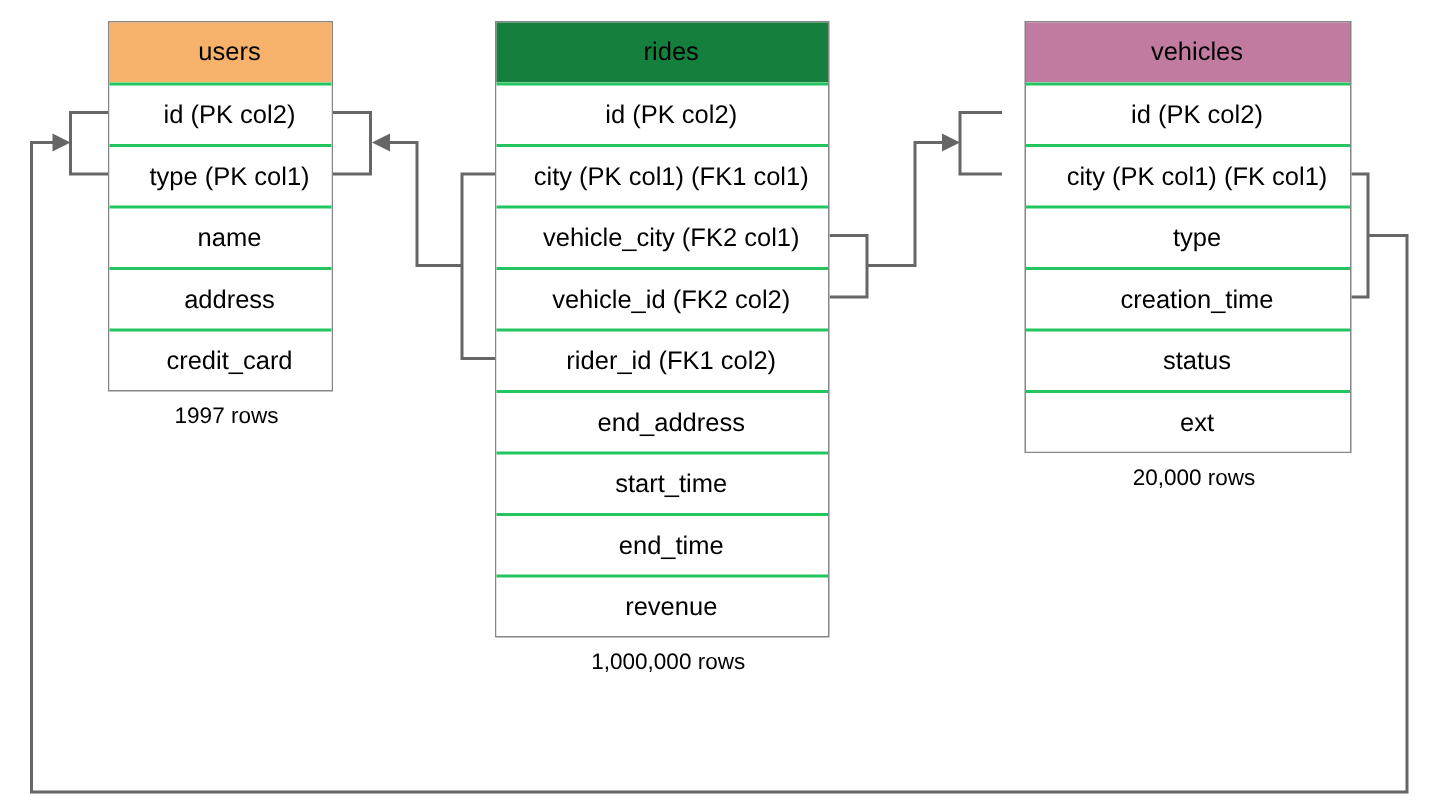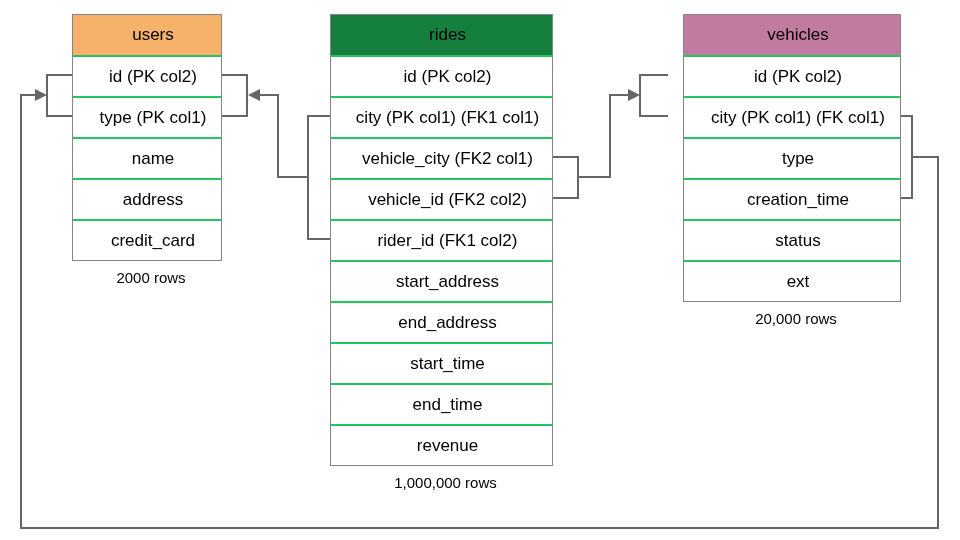--- a/index.html
+++ b/index.html
@@ -93,32 +93,31 @@
 
   <div class="db-table t-users">
     <div class="box">
       <div class="thead" style="background-color: rgb(246, 178, 107);">users</div>
       <div class="trow">id (PK col2)</div>
       <div class="trow">type (PK col1)</div>
       <div class="trow">name</div>
       <div class="trow">address</div>
       <div class="trow">credit_card</div>
     </div>
-    <div class="caption">2000 rows</div>
+    <div class="caption">1997 rows</div>
   </div>
 
   <div class="db-table t-rides">
     <div class="box">
       <div class="thead" style="background-color: #15803d;">rides</div>
       <div class="trow">id (PK col2)</div>
       <div class="trow">city (PK col1) (FK1 col1)</div>
       <div class="trow">vehicle_city (FK2 col1)</div>
       <div class="trow">vehicle_id (FK2 col2)</div>
       <div class="trow">rider_id (FK1 col2)</div>
-      <div class="trow">start_address</div>
       <div class="trow">end_address</div>
       <div class="trow">start_time</div>
       <div class="trow">end_time</div>
       <div class="trow">revenue</div>
     </div>
     <div class="caption">1,000,000 rows</div>
   </div>
 
   <div class="db-table t-vehicles">
     <div class="box">

